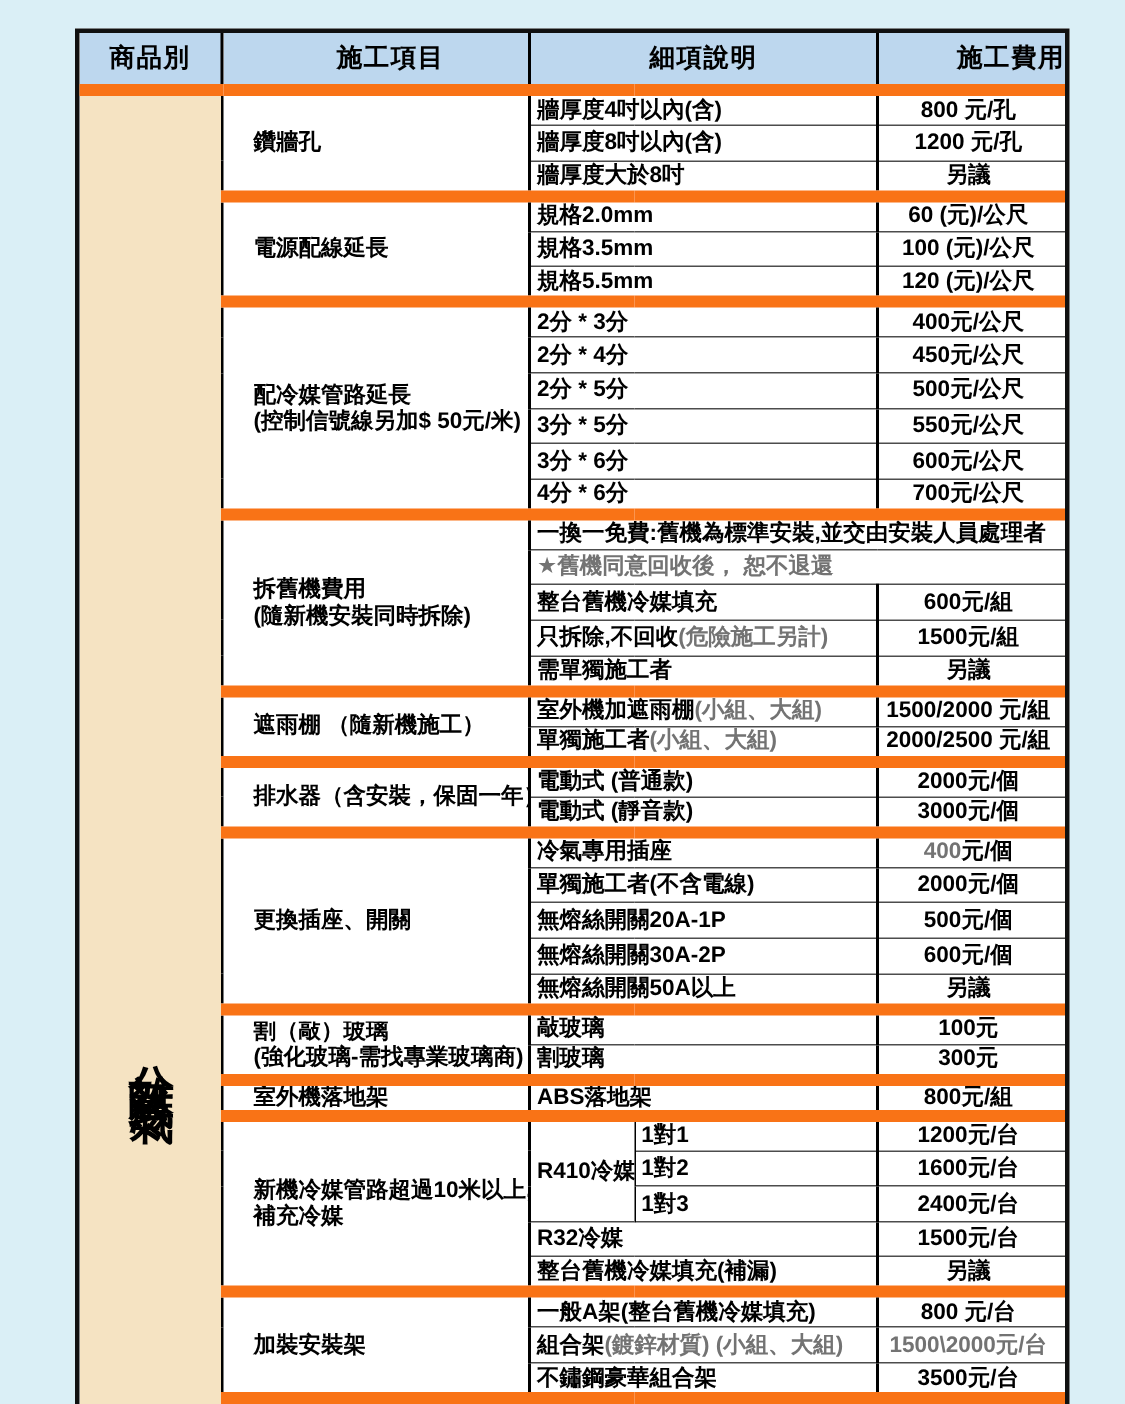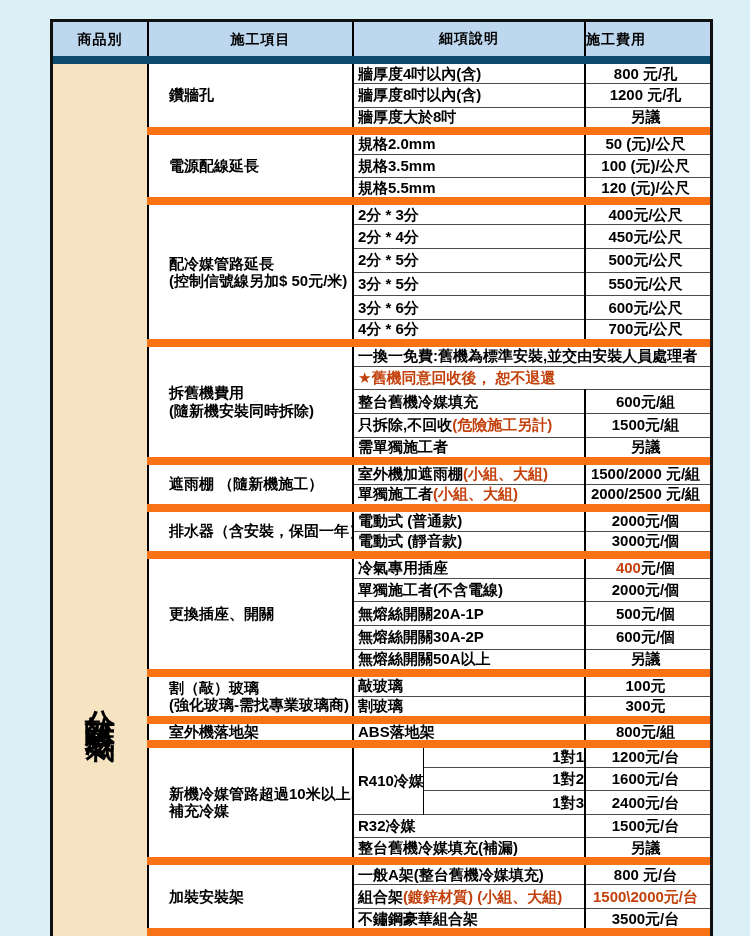--- a/index.html
+++ b/index.html
@@ -10,36 +10,36 @@
     font-weight:700;color:#000;
   }
   .table-wrap{
     position:absolute;left:50px;top:19px;
     border:3px solid #101010;background:#ffffff;
   }
   table{border-collapse:collapse;table-layout:fixed;width:657px;}
   td{padding:0;vertical-align:middle;overflow:hidden;white-space:nowrap;
      border-top:1px solid #4c4c4c;font-size:15px;line-height:1.05;}
   thead td{
-    background:#bdd7ee;text-align:center;font-size:14px;height:34px;
-    border-top:none;border-bottom:8px solid #0c4a6e;letter-spacing:1px;
+    background:#bdd7ee;text-align:center;font-size:17px;height:34px;
+    border-top:none;border-bottom:1px solid #0c4a6e;letter-spacing:1px;
   }
   tbody tr{height:23.57px;}
   tr.sec > td{border-top:8px solid #f97316;}
   .c-item{border-left:2px solid #000;padding-left:20px;}
   .c-subA{border-left:2px solid #000;padding-left:4px;}
-  .c-subB{border-left:1px solid #000;padding-left:4px;text-align:right;}
+  .c-subB{border-left:1px solid #000;padding-left:4px;}
   .c-fee{border-left:2px solid #000;text-align:center;padding-right:5px;}
   .c-prod{border-left:none;background:#f5e3c2;position:relative;border-top:none;}
   .vtext{
     position:absolute;left:50%;transform:translateX(-50%);top:622px;
     writing-mode:vertical-rl;text-orientation:upright;
     font-size:30px;letter-spacing:6px;font-weight:700;
   }
-  .red{color:#c2410c;}
+  .red{color:#737373;}
   .two-line{line-height:1.15;border-radius:24px;}
   .partial{height:10px;}
   .partial td{position:relative;}
   .vline{position:absolute;left:104px;top:0;bottom:0;width:1px;background:#000;}
   td div{white-space:nowrap;}
 </style>
 </head>
 <body>
 
 <div class="table-wrap">
@@ -49,21 +49,21 @@
         <col style="width:205px">
         <col style="width:70px">
         <col style="width:162px">
         <col style="width:125px">
 </colgroup>
 <thead>
 <tr>
   <td class="c-prod" style="background:#bdd7ee;position:static;">商品別</td>
   <td class="c-item">施工項目</td>
   <td class="c-subA" colspan="2" style="text-align:center;padding-left:0;font-family:Liberation Serif, serif;">細項說明</td>
-  <td class="c-fee" style="text-align:left;padding-right:0;">施工費用</td>
+  <td class="c-fee" style="text-align:right;padding-right:0;">施工費用</td>
 </tr>
 </thead>
 <tbody>
 
 <tr class="sec">
   <td class="c-prod" rowspan="38">
     <div class="vtext">分離式冷氣</div>
   </td>
   <td class="c-item" rowspan="3"><span>鑽牆孔</span></td>
   <td class="c-subA" colspan="2"><span>牆厚度4吋以內(含)</span></td>
@@ -74,21 +74,21 @@
   <td class="c-fee"><span>1200 元/孔</span></td>
 </tr>
 <tr>
   <td class="c-subA" colspan="2"><span>牆厚度大於8吋</span></td>
   <td class="c-fee"><span>另議</span></td>
 </tr>
 
 <tr class="sec">
   <td class="c-item" rowspan="3"><span>電源配線延長</span></td>
   <td class="c-subA" colspan="2"><span>規格2.0mm</span></td>
-  <td class="c-fee"><span>50 (元)/公尺</span></td>
+  <td class="c-fee"><span>60 (元)/公尺</span></td>
 </tr>
 <tr>
   <td class="c-subA" colspan="2"><span>規格3.5mm</span></td>
   <td class="c-fee"><span>100 (元)/公尺</span></td>
 </tr>
 <tr>
   <td class="c-subA" colspan="2"><span>規格5.5mm</span></td>
   <td class="c-fee"><span>120 (元)/公尺</span></td>
 </tr>
 

